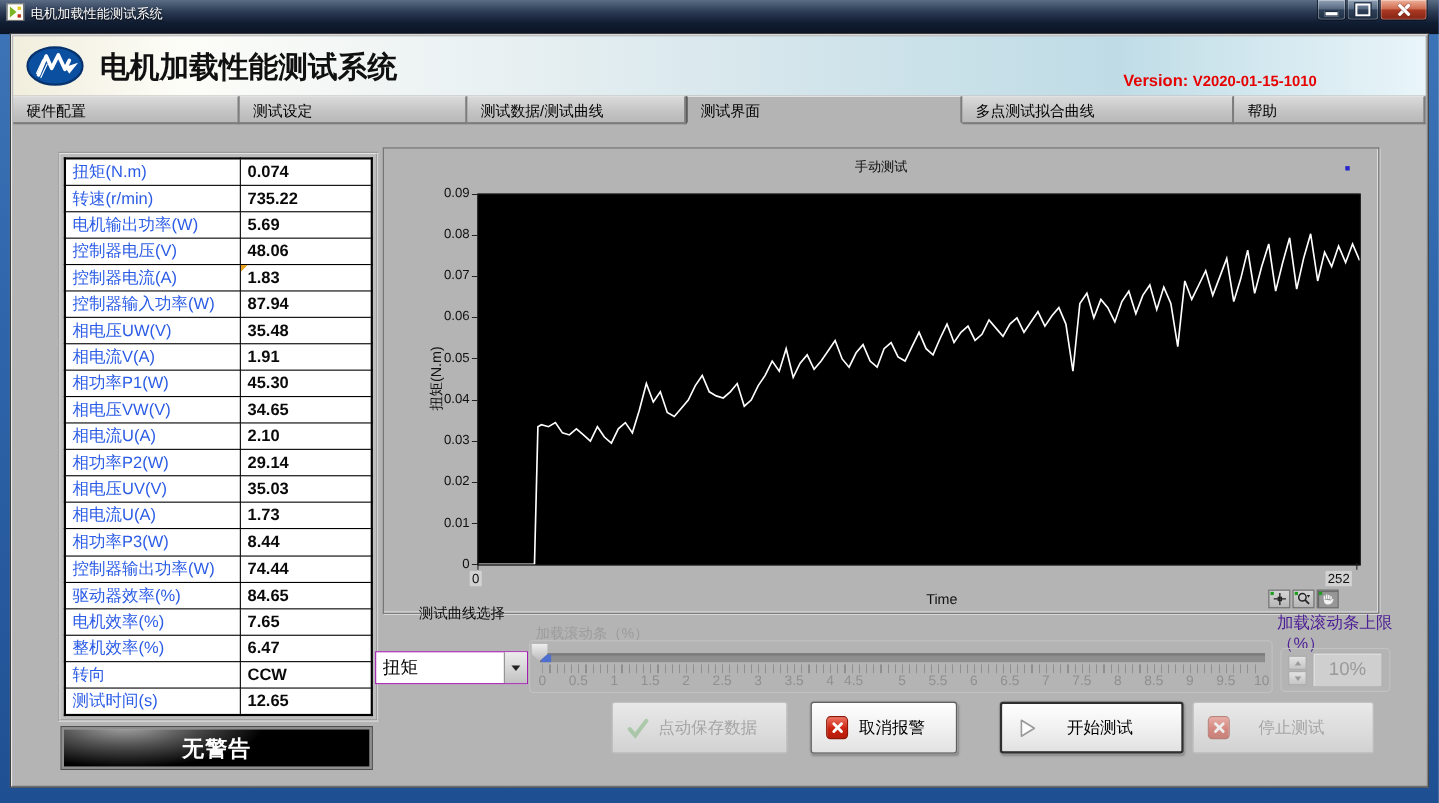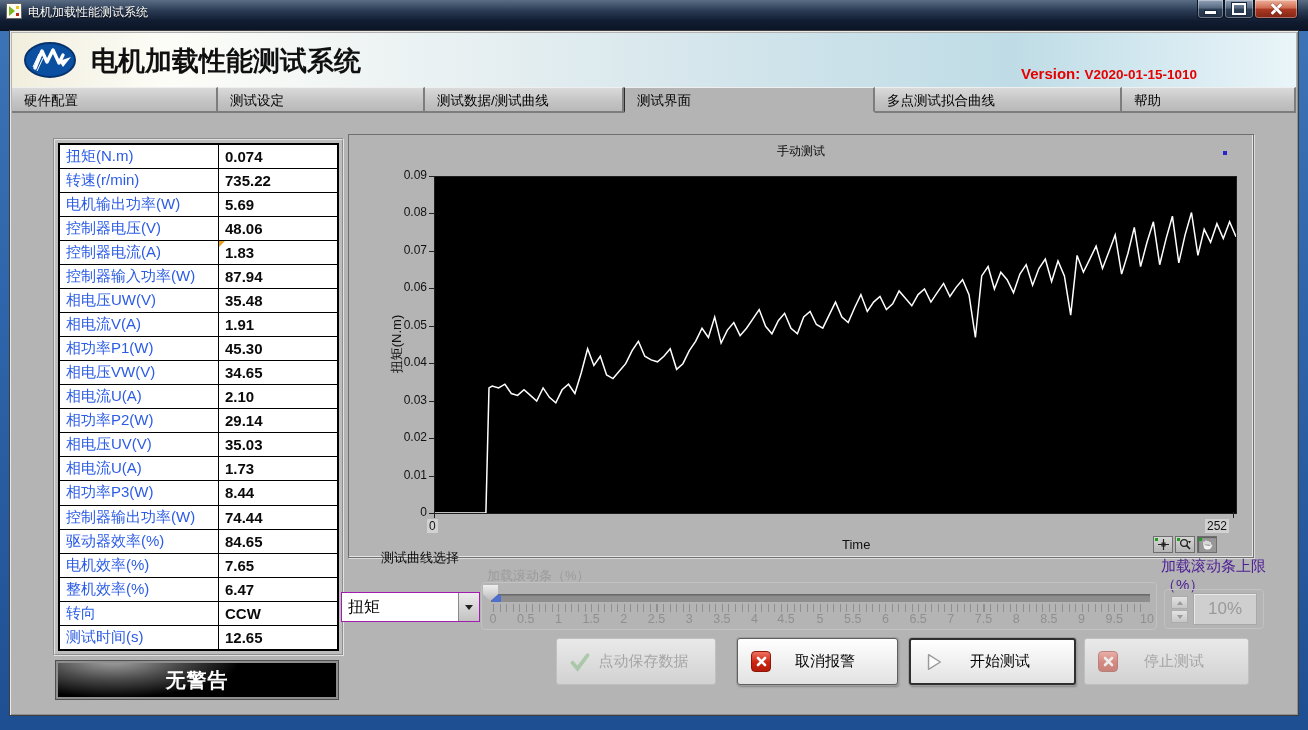--- a/index.html
+++ b/index.html
@@ -119,21 +119,21 @@
   .abtn .lab{flex:1;text-align:center;padding-right:18px;}
   .abtn .bicon{margin-left:13px;width:20px;height:20px;flex:0 0 auto;display:flex;align-items:center;justify-content:center;}
   .abtn.enabled{background:linear-gradient(180deg,#ffffff 0%,#f2f2f2 45%,#e2e2e2 100%);
     border:1px solid #5f5f5f;box-shadow:0 0 0 1px #9d9d9d,1px 2px 2px rgba(0,0,0,.25);color:#000;}
   .abtn.default{border:2px solid #2f2f2f;}
   .abtn.disabled{background:linear-gradient(180deg,#e9e9e9,#d2d2d2);border:1px solid #c0c0c0;color:#a5a5a5;}
   .redx{width:19px;height:19px;border-radius:4px;border:1px solid #8c1607;
     background:linear-gradient(180deg,#ef7160,#cc2310 55%,#b51c0a);display:flex;align-items:center;justify-content:center;}
   .redx svg{display:block}
   .dim{opacity:.45;}
-  #btn-save{left:546px;width:160px;} #btn-alarm{left:727px;width:161px;}
+  #btn-save{left:546px;width:160px;} #btn-alarm{left:727px;width:133px;}
   #btn-start{left:899px;width:167px;} #btn-stop{left:1074px;width:165px;}
 </style>
 </head>
 <body>
 
 <div class="titlebar">
   <div class="app-icon">
     <svg width="14" height="14" viewBox="0 0 14 14">
       <rect x="0" y="0" width="14" height="14" fill="#fdfdf6"></rect>
       <polygon points="2,2 8,7 2,12" fill="#7ab526"></polygon>
@@ -345,21 +345,21 @@
   <div class="slider-labels" id="slider-labels">
       <span style="left: 2px;">0</span>
       <span style="left: 34.7px;">0.5</span>
       <span style="left: 67.4px;">1</span>
       <span style="left: 100.1px;">1.5</span>
       <span style="left: 132.8px;">2</span>
       <span style="left: 165.5px;">2.5</span>
       <span style="left: 198.2px;">3</span>
       <span style="left: 230.9px;">3.5</span>
       <span style="left: 263.6px;">4</span>
-      <span style="left: 295px;">4.5</span>
+      <span style="left: 285px;">4.5</span>
       <span style="left: 329px;">5</span>
       <span style="left: 361.7px;">5.5</span>
       <span style="left: 394.4px;">6</span>
       <span style="left: 427.1px;">6.5</span>
       <span style="left: 459.8px;">7</span>
       <span style="left: 492.5px;">7.5</span>
       <span style="left: 525.2px;">8</span>
       <span style="left: 557.9px;">8.5</span>
       <span style="left: 590.6px;">9</span>
       <span style="left: 623.3px;">9.5</span>

